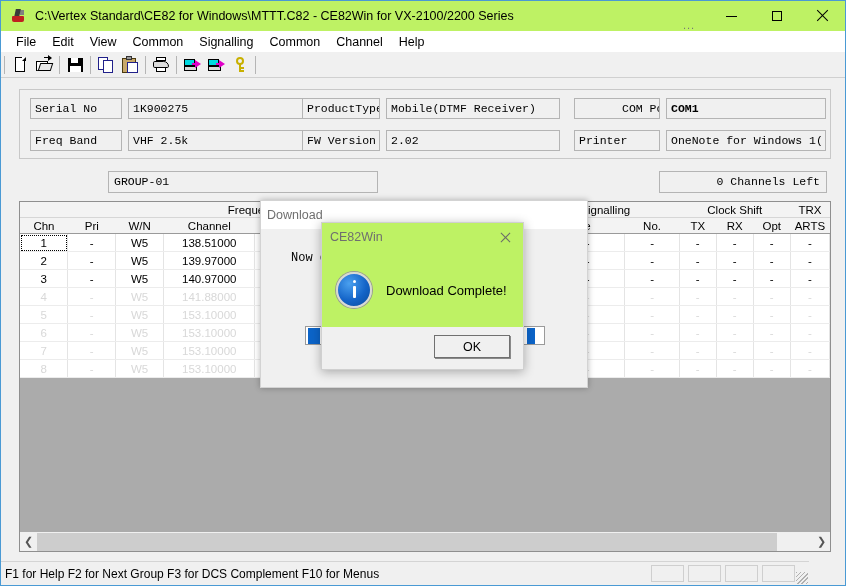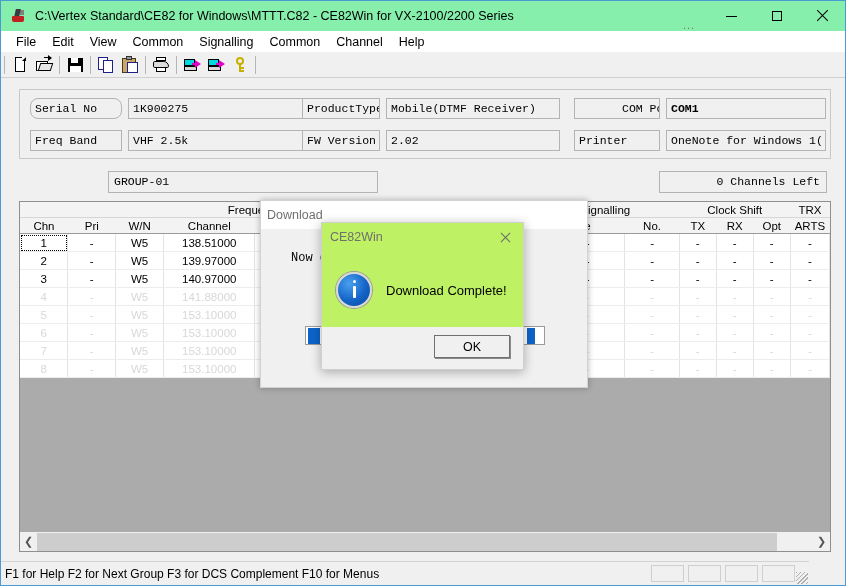--- a/index.html
+++ b/index.html
@@ -20,21 +20,21 @@
     box-sizing: border-box;
     overflow: hidden;
   }
 
   
   .titlebar {
     position: absolute;
     left: 0; top: 0;
     width: 844px;
     height: 30px;
-    background: #86efac;
+    background: #bef264;
     display: flex;
     align-items: center;
   }
   .title-icon {
     width: 16px; height: 16px;
     margin-left: 10px; margin-right: 8px;
     position: relative;
     flex: none;
   }
   .title-icon .ti-a {
@@ -687,21 +687,21 @@
           <i class="ring"></i>
           <i class="stem"></i>
           <i class="t1"></i>
           <i class="t2"></i>
         </span>
     </div>
     <div class="tb-sep"></div>
   </div>
 
   <div class="info-panel">
-    <div class="fld" style="left:10px;  top:8px;  width:92px;border-radius:8px;">Serial No</div>
+    <div class="fld" style="left:10px;  top:8px;  width:92px;">Serial No</div>
     <div class="fld" style="left:108px; top:8px;  width:190px;">1K900275</div>
     <div class="fld" style="left:282px; top:8px;  width:78px;">ProductType</div>
     <div class="fld" style="left:366px; top:8px;  width:174px;">Mobile(DTMF Receiver)</div>
     <div class="fld" style="left:554px; top:8px;  width:86px;padding-left:47px;">COM Port</div>
     <div class="fld" style="left:646px; top:8px;  width:160px;font-weight:bold;">COM1</div>
 
     <div class="fld" style="left:10px;  top:40px; width:92px;">Freq Band</div>
     <div class="fld" style="left:108px; top:40px; width:190px;">VHF 2.5k</div>
     <div class="fld" style="left:282px; top:40px; width:78px;">FW Version</div>
     <div class="fld" style="left:366px; top:40px; width:174px;">2.02</div>

